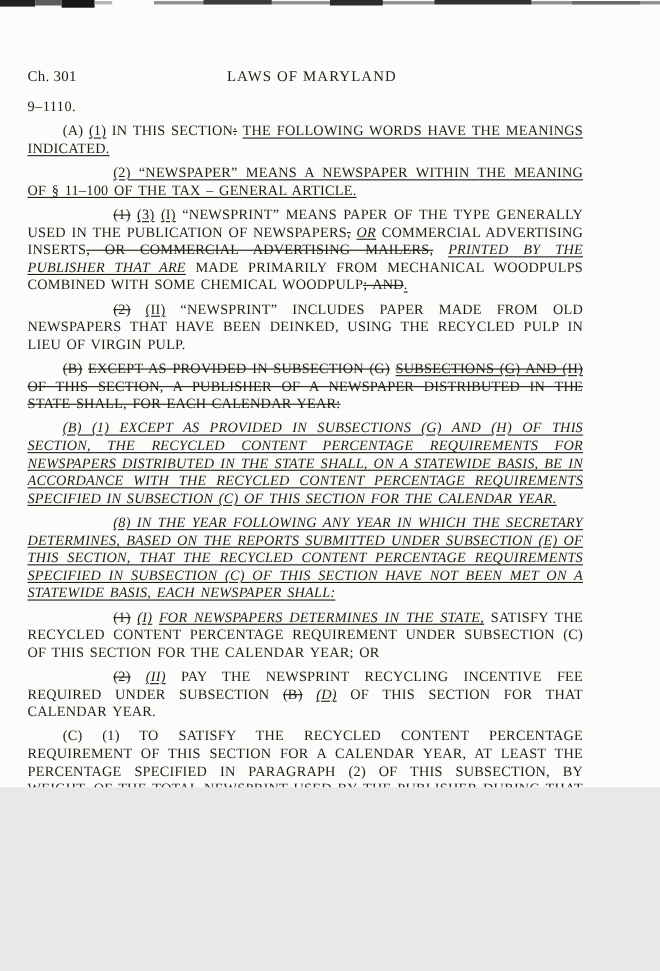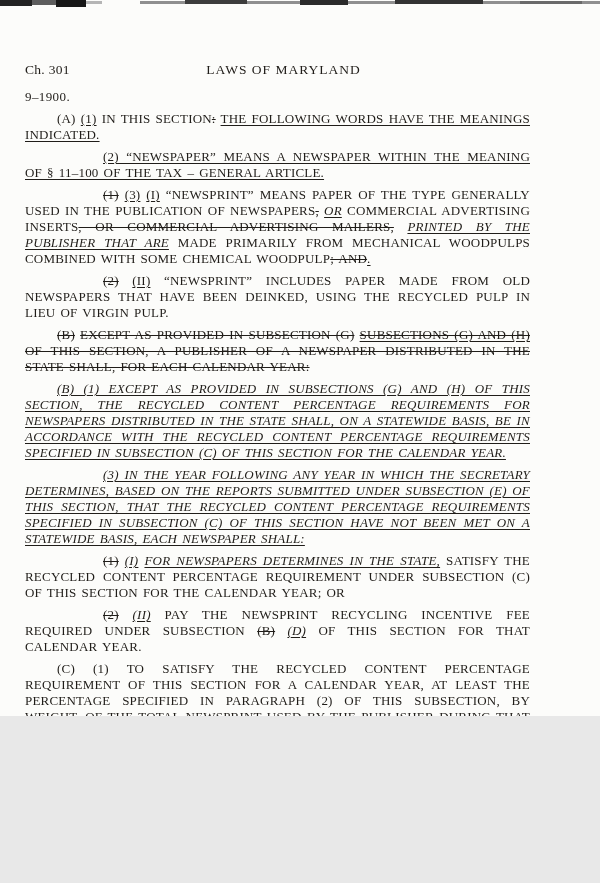--- a/index.html
+++ b/index.html
@@ -70,29 +70,29 @@
     <div class="strip s7"></div>
     <div class="strip s8"></div>
     <div class="strip s9"></div>
   </div>
 
   <div class="content">
     <div class="header-row">
       <span>Ch. 301</span>
       <span class="header-center">LAWS OF MARYLAND</span>
     </div>
-    <div class="section-number">9–1900.</div>
+    <div class="section-number">9–1110.</div>
     <div class="doc-body" id="doc-body">
         <p class="para ind1"><span>(A) </span><span class="run-u">(1)</span><span> IN THIS SECTION</span><span class="run-s">:</span><span> </span><span class="run-u">THE FOLLOWING WORDS HAVE THE MEANINGS INDICATED.</span></p>
         <p class="para ind2"><span class="run-u">(2) “NEWSPAPER” MEANS A NEWSPAPER WITHIN THE MEANING OF § 11–100 OF THE TAX – GENERAL ARTICLE.</span></p>
         <p class="para ind2"><span class="run-s">(1)</span><span> </span><span class="run-u">(3)</span><span> </span><span class="run-u">(I)</span><span> “NEWSPRINT” MEANS PAPER OF THE TYPE GENERALLY USED IN THE PUBLICATION OF NEWSPAPERS</span><span class="run-s">,</span><span> </span><span class="run-iu">OR</span><span> COMMERCIAL ADVERTISING INSERTS</span><span class="run-s">, OR COMMERCIAL ADVERTISING MAILERS,</span><span> </span><span class="run-iu">PRINTED BY THE PUBLISHER THAT ARE</span><span> MADE PRIMARILY FROM MECHANICAL WOODPULPS COMBINED WITH SOME CHEMICAL WOODPULP</span><span class="run-s">; AND</span><span class="run-u">.</span></p>
         <p class="para ind2"><span class="run-s">(2)</span><span> </span><span class="run-u">(II)</span><span> “NEWSPRINT” INCLUDES PAPER MADE FROM OLD NEWSPAPERS THAT HAVE BEEN DEINKED, USING THE RECYCLED PULP IN LIEU OF VIRGIN PULP.</span></p>
         <p class="para ind1"><span class="run-s">(B)</span><span> </span><span class="run-s">EXCEPT AS PROVIDED IN SUBSECTION (G)</span><span> </span><span class="run-us">SUBSECTIONS (G) AND (H)</span><span class="run-s"> OF THIS SECTION, A PUBLISHER OF A NEWSPAPER DISTRIBUTED IN THE STATE SHALL, FOR EACH CALENDAR YEAR:</span></p>
         <p class="para ind1"><span class="run-iu">(B) (1) EXCEPT AS PROVIDED IN SUBSECTIONS (G) AND (H) OF THIS SECTION, THE RECYCLED CONTENT PERCENTAGE REQUIREMENTS FOR NEWSPAPERS DISTRIBUTED IN THE STATE SHALL, ON A STATEWIDE BASIS, BE IN ACCORDANCE WITH THE RECYCLED CONTENT PERCENTAGE REQUIREMENTS SPECIFIED IN SUBSECTION (C) OF THIS SECTION FOR THE CALENDAR YEAR.</span></p>
-        <p class="para ind2"><span class="run-iu">(3) IN THE YEAR FOLLOWING ANY YEAR IN WHICH THE SECRETARY DETERMINES, BASED ON THE REPORTS SUBMITTED UNDER SUBSECTION (E) OF THIS SECTION, THAT THE RECYCLED CONTENT PERCENTAGE REQUIREMENTS SPECIFIED IN SUBSECTION (C) OF THIS SECTION HAVE NOT BEEN MET ON A STATEWIDE BASIS, EACH NEWSPAPER SHALL:</span></p>
+        <p class="para ind2"><span class="run-iu">(8) IN THE YEAR FOLLOWING ANY YEAR IN WHICH THE SECRETARY DETERMINES, BASED ON THE REPORTS SUBMITTED UNDER SUBSECTION (E) OF THIS SECTION, THAT THE RECYCLED CONTENT PERCENTAGE REQUIREMENTS SPECIFIED IN SUBSECTION (C) OF THIS SECTION HAVE NOT BEEN MET ON A STATEWIDE BASIS, EACH NEWSPAPER SHALL:</span></p>
         <p class="para ind2"><span class="run-s">(1)</span><span> </span><span class="run-iu">(I)</span><span> </span><span class="run-iu">FOR NEWSPAPERS DETERMINES IN THE STATE,</span><span> SATISFY THE RECYCLED CONTENT PERCENTAGE REQUIREMENT UNDER SUBSECTION (C) OF THIS SECTION FOR THE CALENDAR YEAR; OR</span></p>
         <p class="para ind2"><span class="run-s">(2)</span><span> </span><span class="run-iu">(II)</span><span> PAY THE NEWSPRINT RECYCLING INCENTIVE FEE REQUIRED UNDER SUBSECTION </span><span class="run-s">(B)</span><span> </span><span class="run-iu">(D)</span><span> OF THIS SECTION FOR THAT CALENDAR YEAR.</span></p>
         <p class="para ind1"><span>(C) (1) TO SATISFY THE RECYCLED CONTENT PERCENTAGE REQUIREMENT OF THIS SECTION FOR A CALENDAR YEAR, AT LEAST THE PERCENTAGE SPECIFIED IN PARAGRAPH (2) OF THIS SUBSECTION, BY WEIGHT, OF THE TOTAL NEWSPRINT USED BY THE PUBLISHER DURING THAT CALENDAR YEAR </span><span class="run-iu">FOR NEWSPAPERS DISTRIBUTED IN THE STATE</span><span> SHALL BE RECYCLED MATERIALS.</span></p>
       </div>
   </div>
 
   <div class="footer">– 1014 –</div>
 
   <div>
     <div class="noise n1"></div>

